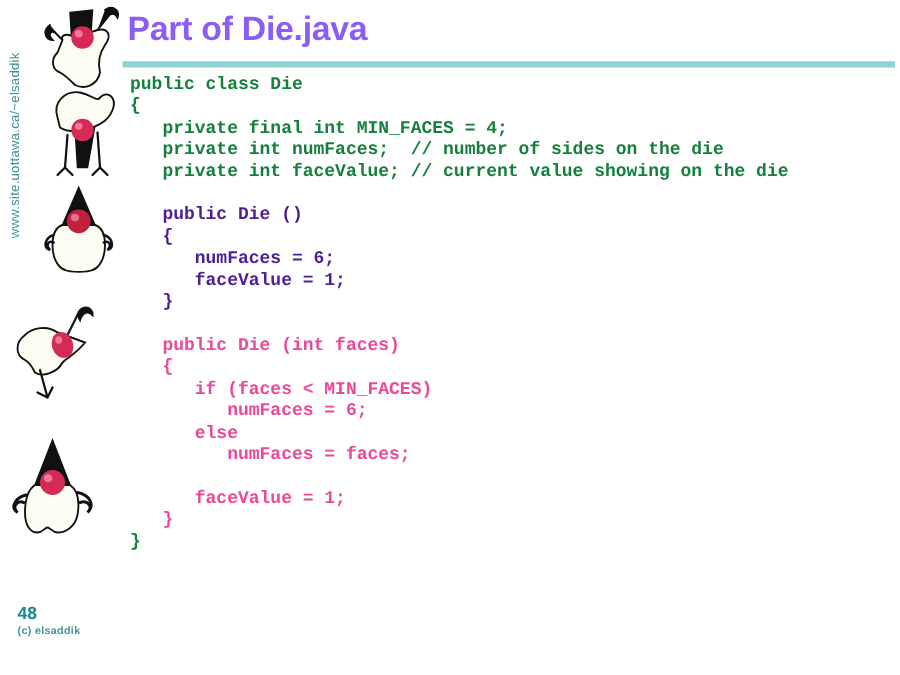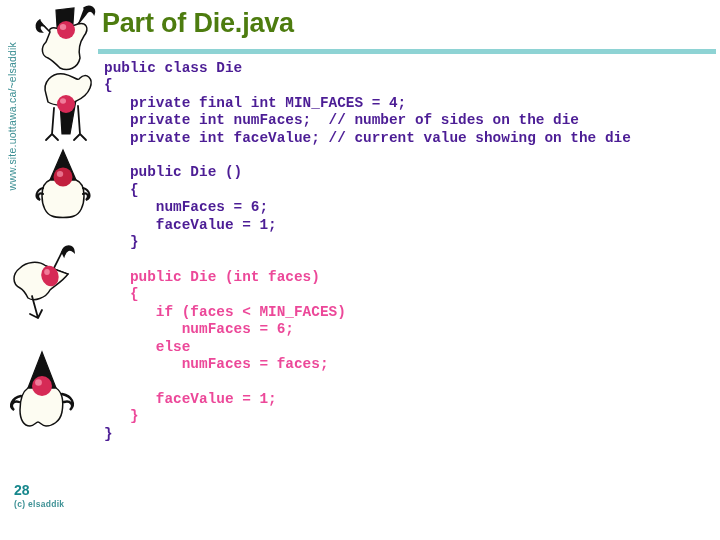--- a/index.html
+++ b/index.html
@@ -90,21 +90,21 @@
     height: 540px;
   }
 
   .slide-title {
     position: absolute;
     left: 6px;
     top: 8px;
     font-family: "Liberation Sans", sans-serif;
     font-size: 27px;
     font-weight: bold;
-    color: #4d7c0f;
+    color: #8b5cf6;
     letter-spacing: -0.2px;
     white-space: nowrap;
   }
 
   .title-rule {
     position: absolute;
     left: 2px;
     top: 49px;
     width: 618px;
     height: 5px;
@@ -123,21 +123,21 @@
     line-height: 17.4px;
     white-space: pre;
     letter-spacing: 0px;
   }
 
   .code-line {
     white-space: pre;
     min-height: 17.4px;
   }
 
-  .c-black { color: #4c1d95; }
+  .c-black { color: #15803d; }
   .c-maroon { color: #4c1d95; }
   .c-navy  { color: #ec4899; }
   .c-blank { color: transparent; }
 </style>
 </head>
 <body>
 
 <div class="slide">
 
   <div class="sidebar">
@@ -216,21 +216,21 @@
         <g stroke="#111" stroke-width="2.4" fill="none" stroke-linecap="round">
           <path d="M17 52 C8 54, 4 62, 10 66 C5 61, 10 56, 15 58"></path>
           <path d="M58 50 C68 52, 72 60, 66 66 C71 61, 66 56, 60 58"></path>
         </g>
         <ellipse cx="38" cy="42" rx="10" ry="10" fill="#d62a56"></ellipse>
         <ellipse cx="34.5" cy="38.5" rx="3.4" ry="3.2" fill="#f48aa5" opacity="0.85"></ellipse>
       </svg>
     </div>
 
     <div class="footer">
-      <div class="slide-number">28</div>
+      <div class="slide-number">48</div>
       <div class="copyright">(c) elsaddik</div>
     </div>
 
   </div>
 
   <div class="content">
 
     <div class="slide-title">Part of Die.java</div>
 
     <div class="title-rule"></div>

